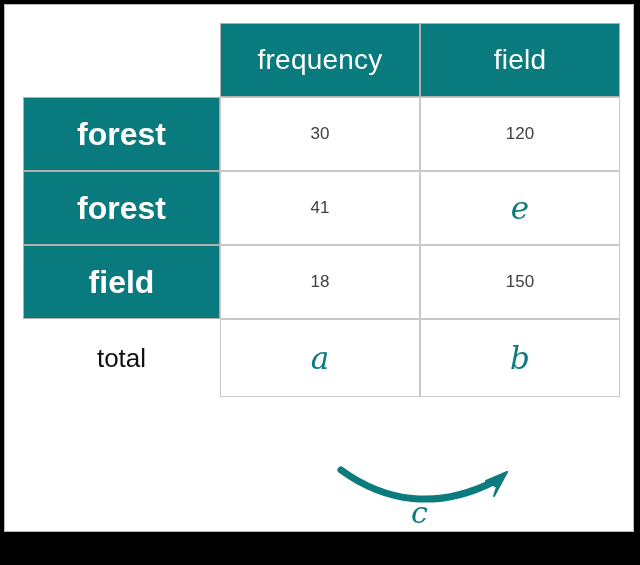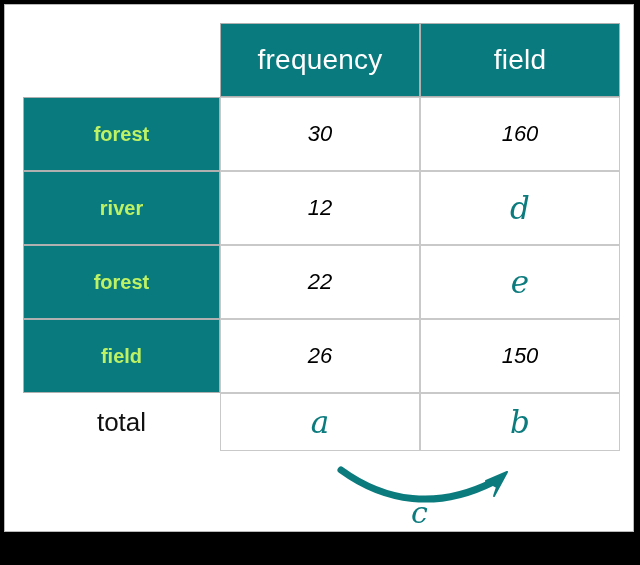--- a/index.html
+++ b/index.html
@@ -61,64 +61,63 @@
     box-sizing: border-box;
   }
 
   
   .col-label  { width: 197px; }
   .col-value  { width: 200px; }
 
   
   .r-head   { height: 74px; }
   .r-body   { height: 74px; }
-  .r-total  { height: 58px; }
+  .r-total  { height: 78px; }
 
   
   .corner {
     background: #ffffff;
     border: none;
   }
 
   
   .th-teal {
     background: #097a7d;
     color: #ffffff;
     font-size: 28px;
     font-weight: 400;
     letter-spacing: 0.2px;
     border: 1px solid #b0b0b0;
   }
 
   
   .td-rowlabel {
     background: #097a7d;
-    color: #bef264;
-    font-size: 20px;
+    color: #ffffff;
+    font-size: 32px;
     font-weight: 700;
     border: 1px solid #b0b0b0;
   }
 
   
   .td-rowlabel-plain {
     background: #ffffff;
     color: #111111;
     font-size: 26px;
     font-weight: 400;
     border: none;
   }
 
   
   .td-data {
     background: #ffffff;
-    color: #000000;
-    font-size: 22px;
+    color: #404040;
+    font-size: 17px;
     font-weight: 400;
     border: 1px solid #c9c9c9;
-    font-style: italic;
   }
 
   
   .unknown {
     color: #0c7b7e;
     font-family: "DejaVu Serif", serif;
     font-style: italic;
     font-size: 31px;
     font-weight: 400;
   }
@@ -164,38 +163,33 @@
           <th class="corner"></th>
           <th class="th-teal">frequency</th>
           <th class="th-teal">field</th>
         </tr>
       </thead>
       <tbody>
 
         <tr class="r-body">
           <td class="td-rowlabel">forest</td>
           <td class="td-data">30</td>
-          <td class="td-data">160</td>
-        </tr>
-
-        <tr class="r-body">
-          <td class="td-rowlabel">river</td>
-          <td class="td-data">12</td>
-          <td class="td-data unknown">d</td>
-        </tr>
+          <td class="td-data">120</td>
+        </tr>
+
 
         <tr class="r-body">
           <td class="td-rowlabel">forest</td>
-          <td class="td-data">22</td>
+          <td class="td-data">41</td>
           <td class="td-data unknown">e</td>
         </tr>
 
         <tr class="r-body">
           <td class="td-rowlabel">field</td>
-          <td class="td-data">26</td>
+          <td class="td-data">18</td>
           <td class="td-data">150</td>
         </tr>
 
         <tr class="r-total">
           <td class="td-rowlabel-plain">total</td>
           <td class="td-data unknown">a</td>
           <td class="td-data unknown">b</td>
         </tr>
 
       </tbody>

